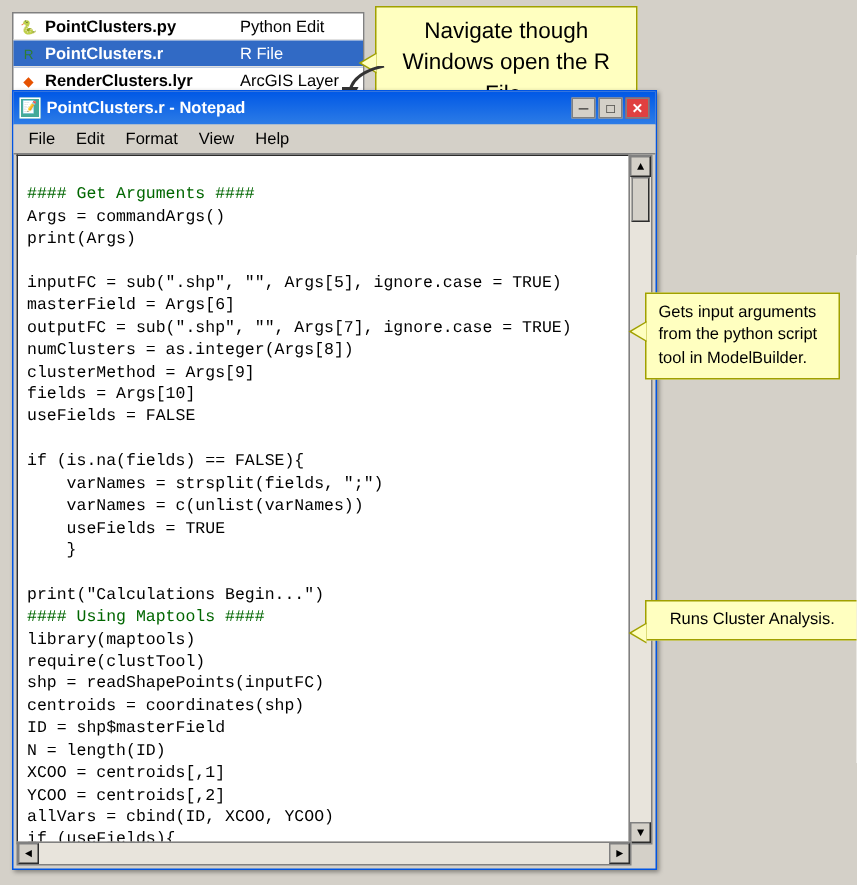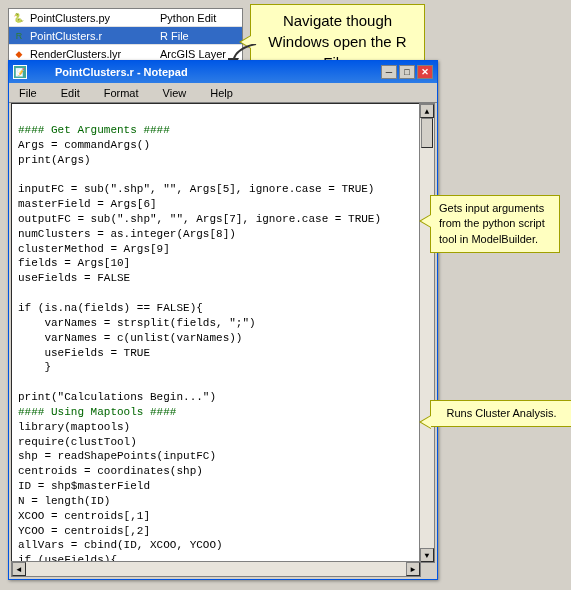--- a/index.html
+++ b/index.html
@@ -42,21 +42,21 @@
       margin-right: 3px;
       display: inline-flex;
       align-items: center;
       justify-content: center;
       font-size: 9px;
       flex-shrink: 0;
     }
     .file-icon-py { color: #4a90d9; }
     .file-icon-r { color: #2e7d32; }
     .file-icon-lyr { color: #e65100; }
-    .file-name { flex: 1; }
+    .file-name { flex: 1; font-weight: bold; }
     .file-type { width: 80px; }
 
     
     .callout-top {
       position: absolute;
       top: 4px;
       left: 250px;
       width: 175px;
       background: #ffffc0;
       border: 1px solid #a0a000;
@@ -118,21 +118,20 @@
       display: flex;
       align-items: center;
       justify-content: center;
       color: white;
     }
     .titlebar-text {
       color: white;
       font-family: Arial, sans-serif;
       font-size: 11px;
       font-weight: bold;
-      margin-left: 24px;
     }
     .titlebar-controls {
       display: flex;
       gap: 2px;
     }
     .win-btn {
       width: 16px;
       height: 14px;
       background: #d4d0c8;
       border: 1px solid #808080;
@@ -148,21 +147,21 @@
     .win-btn.close { background: #e04040; color: white; }
 
     
     .menubar {
       height: 20px;
       background: #d4d0c8;
       display: flex;
       align-items: center;
       padding: 0 4px;
       border-bottom: 1px solid #808080;
-      gap: 12px;
+      gap: 2px;
     }
     .menu-item {
       padding: 1px 6px;
       font-family: Arial, sans-serif;
       font-size: 11px;
       cursor: pointer;
     }
 
     
     .code-area {

